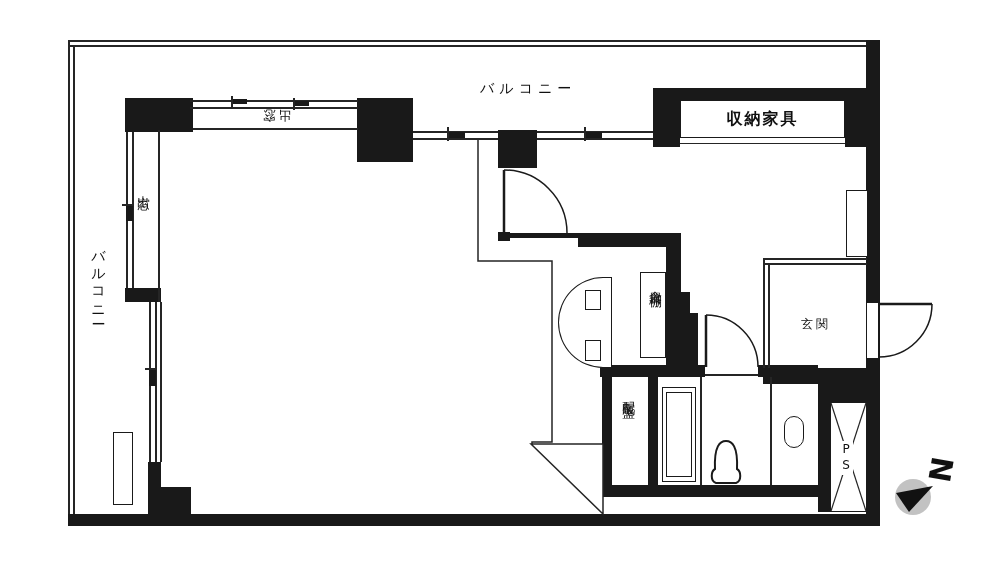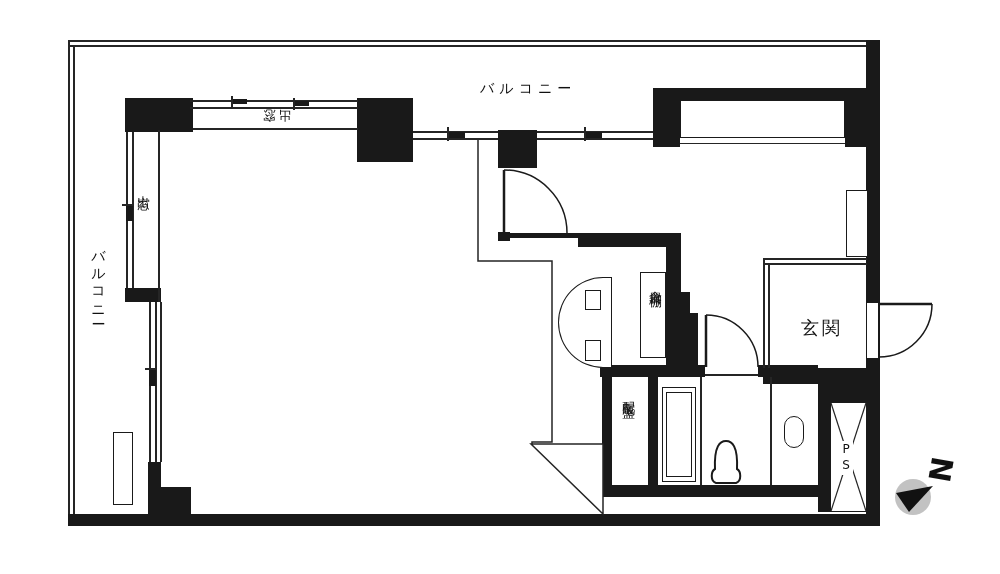--- a/index.html
+++ b/index.html
@@ -109,19 +109,20 @@
     <line x1="866" y1="403" x2="831" y2="511" stroke="#252525" stroke-width="1.2"></line>
     <path d="M715,469 C714,446 720,441 726,441 C732,441 738,446 737,469 C741,471 742,481 736,483 L716,483 C710,481 711,471 715,469 Z" fill="#fff" stroke="#1a1a1a" stroke-width="2"></path>
     <circle cx="913" cy="497" r="18" fill="#c2c2c2"></circle>
     <polygon points="933,486 896,493 909,512" fill="#111"></polygon>
   </svg>
 
   <div class="lbl" style="left:480px;top:80px;font-size:14px;letter-spacing:5px">バルコニー</div>
   <div class="lbl v" style="left:90px;top:240px;font-size:14px;letter-spacing:3px">バルコニー</div>
   <div class="lbl" style="left:253px;top:106px;width:46px;font-size:13px;letter-spacing:2px;text-align:center;transform:rotate(180deg)">出窓</div>
   <div class="lbl v" style="left:134px;top:185px;font-size:13px;letter-spacing:1px">出窓</div>
+  <div class="lbl flexc" style="left:680px;top:100px;width:165px;height:38px;font-size:16px;font-weight:bold;letter-spacing:2px">収納家具</div>
   <div class="lbl v" style="left:646px;top:280px;font-size:13px;letter-spacing:2px">食器棚</div>
   <div class="lbl v" style="left:619px;top:391px;font-size:13px;letter-spacing:2px">配電盤</div>
-  <div class="lbl" style="left:801px;top:316px;font-size:18px;letter-spacing:3px">玄関</div>
+  <div class="lbl" style="left:801px;top:316px;font-size:12px;letter-spacing:3px">玄関</div>
   <div class="lbl v" style="left:839px;top:441px;font-size:12px;letter-spacing:2px;background:#fff;padding:1px 0">PS</div>
   <div class="lbl" style="left:928px;top:452px;font-size:30px;font-weight:bold;transform:rotate(100deg)">N</div>
 
 </div>
 
 </body></html>

